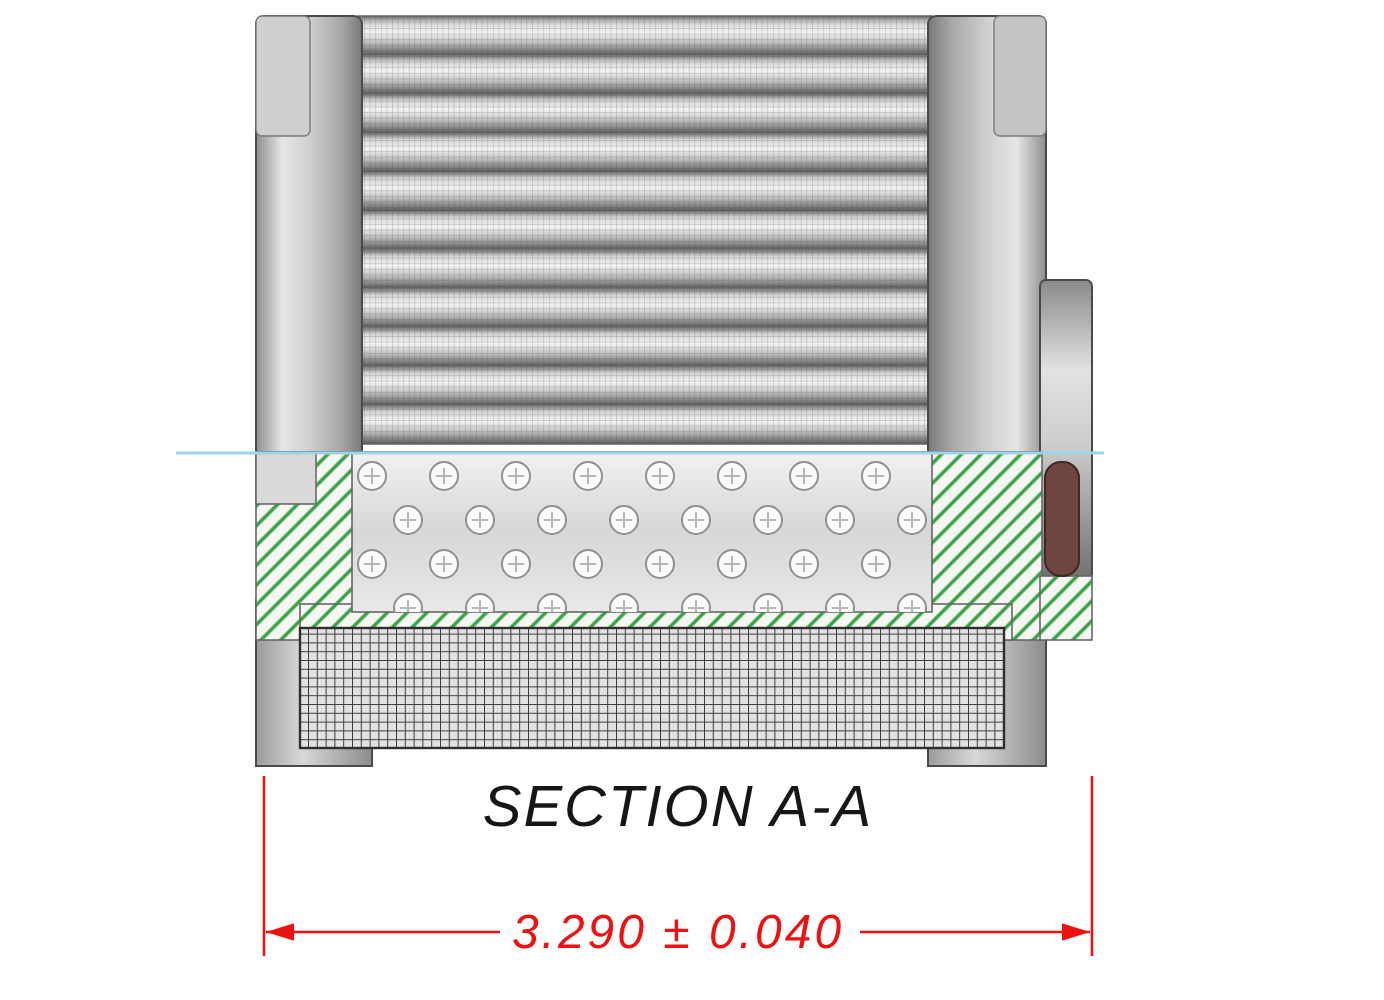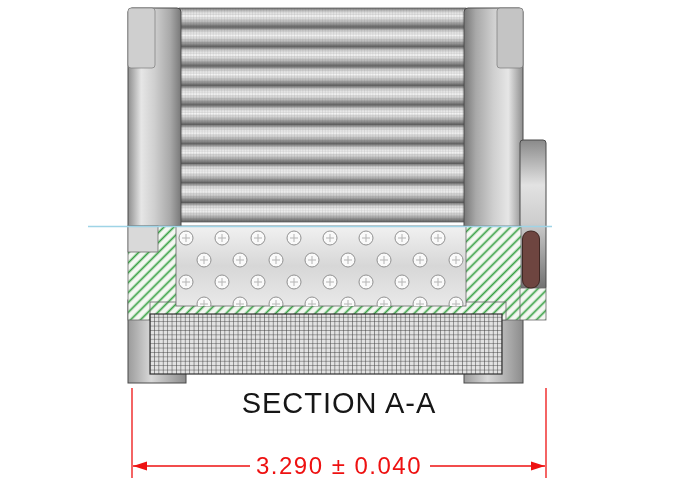--- a/index.html
+++ b/index.html
@@ -2,20 +2,21 @@
 <html style="--background: #ffffff; --dimension_red: #ee1111; --centerline_cyan: #9fd4e6; --hatch_green: #35a042; --seal_maroon: #6e4540;"><head>
 <meta charset="utf-8">
 <style>
   html,body{margin:0;padding:0;background:#ffffff;}
   .stage{
     position:relative;
     width:552px;height:500px;
     background:var(--background,#fff);
     font-family:"Liberation Sans",sans-serif;
     overflow:hidden;
+    font-style:italic;
   }
   svg{display:block;}
   .section-label{
     font-family:"Liberation Sans",sans-serif;
     font-size:29px;
     letter-spacing:1px;
     fill:#161616;
     text-anchor:middle;
     font-weight:500;
   }

